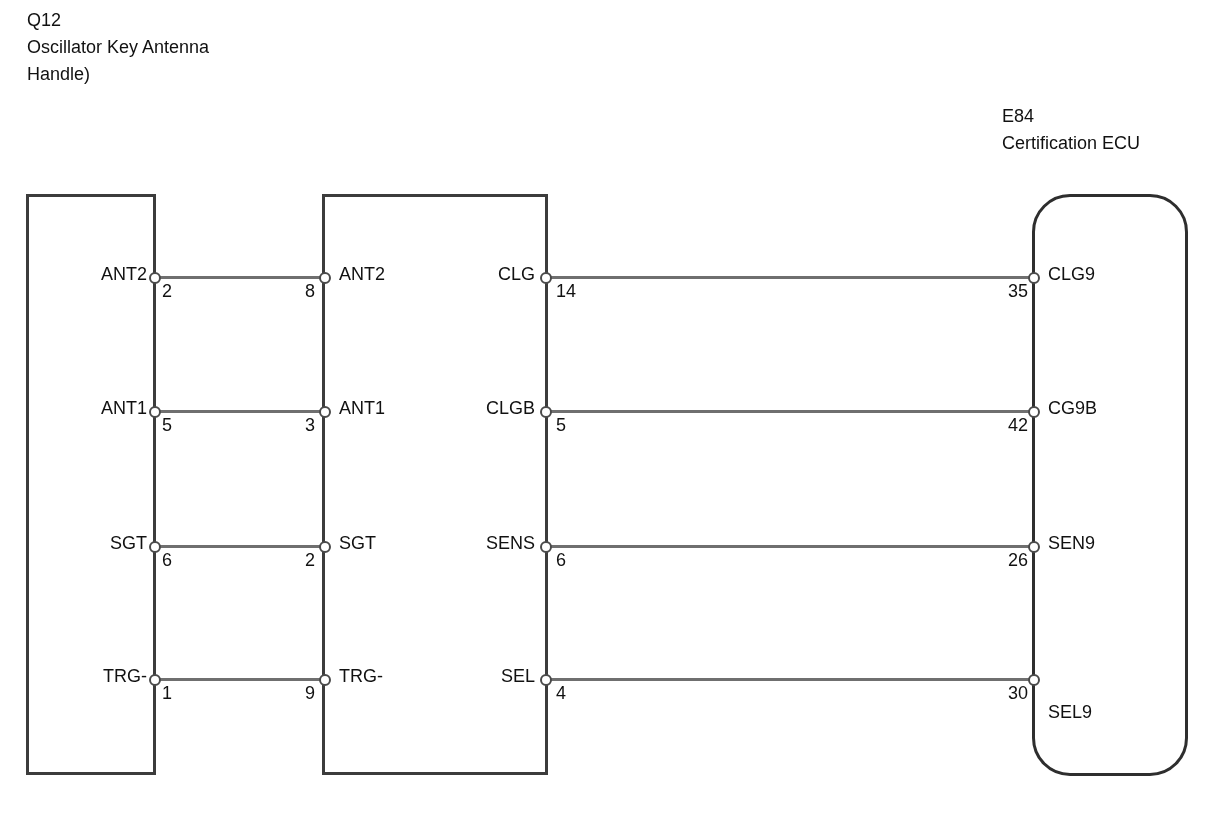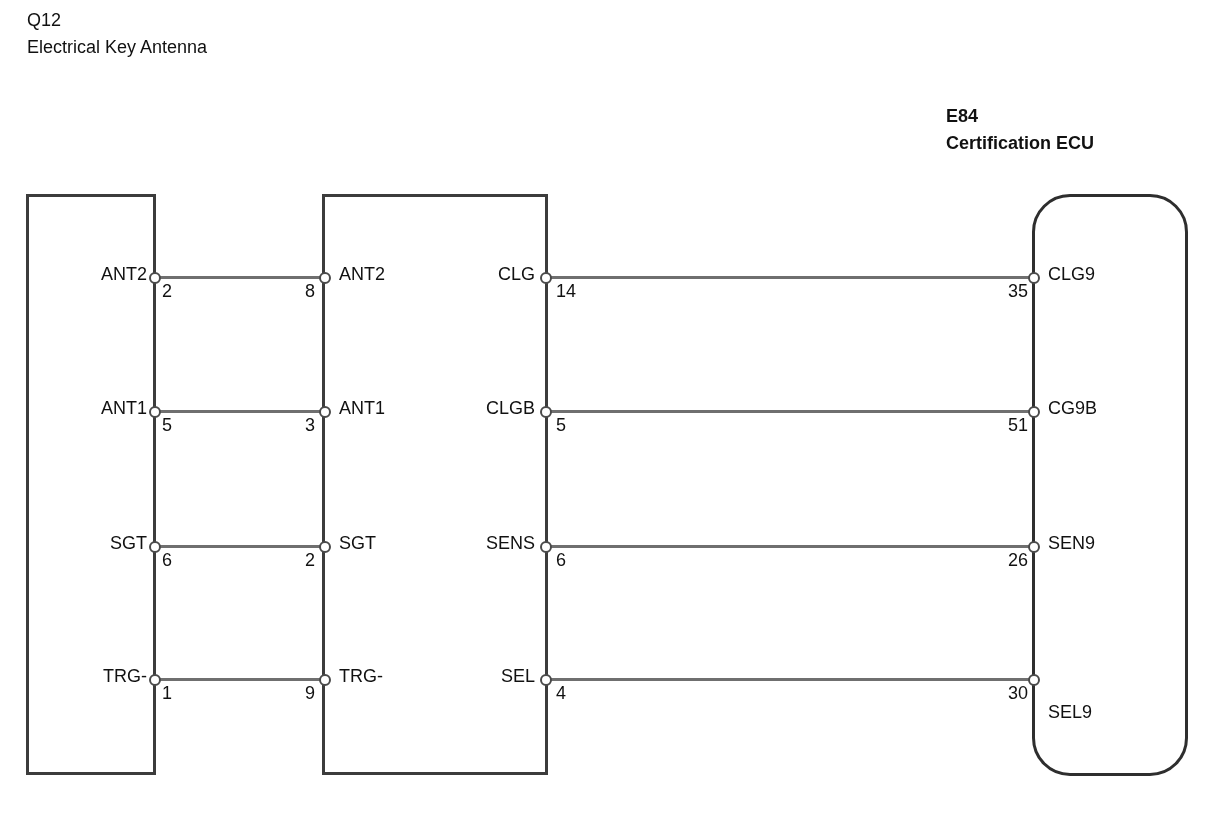--- a/index.html
+++ b/index.html
@@ -41,25 +41,26 @@
   }
   .r { text-align: right; }
 </style>
 </head>
 <body>
 
 <div id="canvas">
 
   <div class="header" style="left:27px; top:7px;">
     <div class="hline">Q12</div>
-    <div class="hline">Electrical Key Antenna</div>
+    <div class="hline">Oscillator Key Antenna</div>
+    <div class="hline">Handle)</div>
   </div>
 
 
-  <div class="header" style="left:946px; top:103px;font-weight:bold;">
+  <div class="header" style="left:1002px; top:103px;">
     <div class="hline">E84</div>
     <div class="hline">Certification ECU</div>
   </div>
 
   <div class="box" style="left:26px; top:194px; width:130px; height:581px;"></div>
   <div class="box" style="left:322px; top:194px; width:226px; height:581px;"></div>
   <div class="box rounded" style="left:1032px; top:194px; width:156px; height:582px;"></div>
 
   <div id="wires">
       <div class="wire" style="left: 155px; top: 276px; width: 170px;"></div>
@@ -81,21 +82,21 @@
       <div class="pin-circle" style="left: 149px; top: 406px;"></div>
       <div class="pin-circle" style="left: 319px; top: 406px;"></div>
       <div class="pin-circle" style="left: 540px; top: 406px;"></div>
       <div class="pin-circle" style="left: 1028px; top: 406px;"></div>
       <div class="lbl r" style="left: 40px; width: 107px; top: 398px;">ANT1</div>
       <div class="pin" style="left: 162px; top: 415px;">5</div>
       <div class="lbl" style="left: 339px; top: 398px;">ANT1</div>
       <div class="pin r" style="left: 230px; width: 85px; top: 415px;">3</div>
       <div class="lbl r" style="left: 420px; width: 115px; top: 398px;">CLGB</div>
       <div class="pin" style="left: 556px; top: 415px;">5</div>
-      <div class="pin r" style="left: 948px; width: 80px; top: 415px;">51</div>
+      <div class="pin r" style="left: 948px; width: 80px; top: 415px;">42</div>
       <div class="lbl" style="left: 1048px; top: 398px;">CG9B</div>
       <div class="wire" style="left: 155px; top: 545px; width: 170px;"></div>
       <div class="wire" style="left: 546px; top: 545px; width: 488px;"></div>
       <div class="pin-circle" style="left: 149px; top: 541px;"></div>
       <div class="pin-circle" style="left: 319px; top: 541px;"></div>
       <div class="pin-circle" style="left: 540px; top: 541px;"></div>
       <div class="pin-circle" style="left: 1028px; top: 541px;"></div>
       <div class="lbl r" style="left: 40px; width: 107px; top: 533px;">SGT</div>
       <div class="pin" style="left: 162px; top: 550px;">6</div>
       <div class="lbl" style="left: 339px; top: 533px;">SGT</div>

